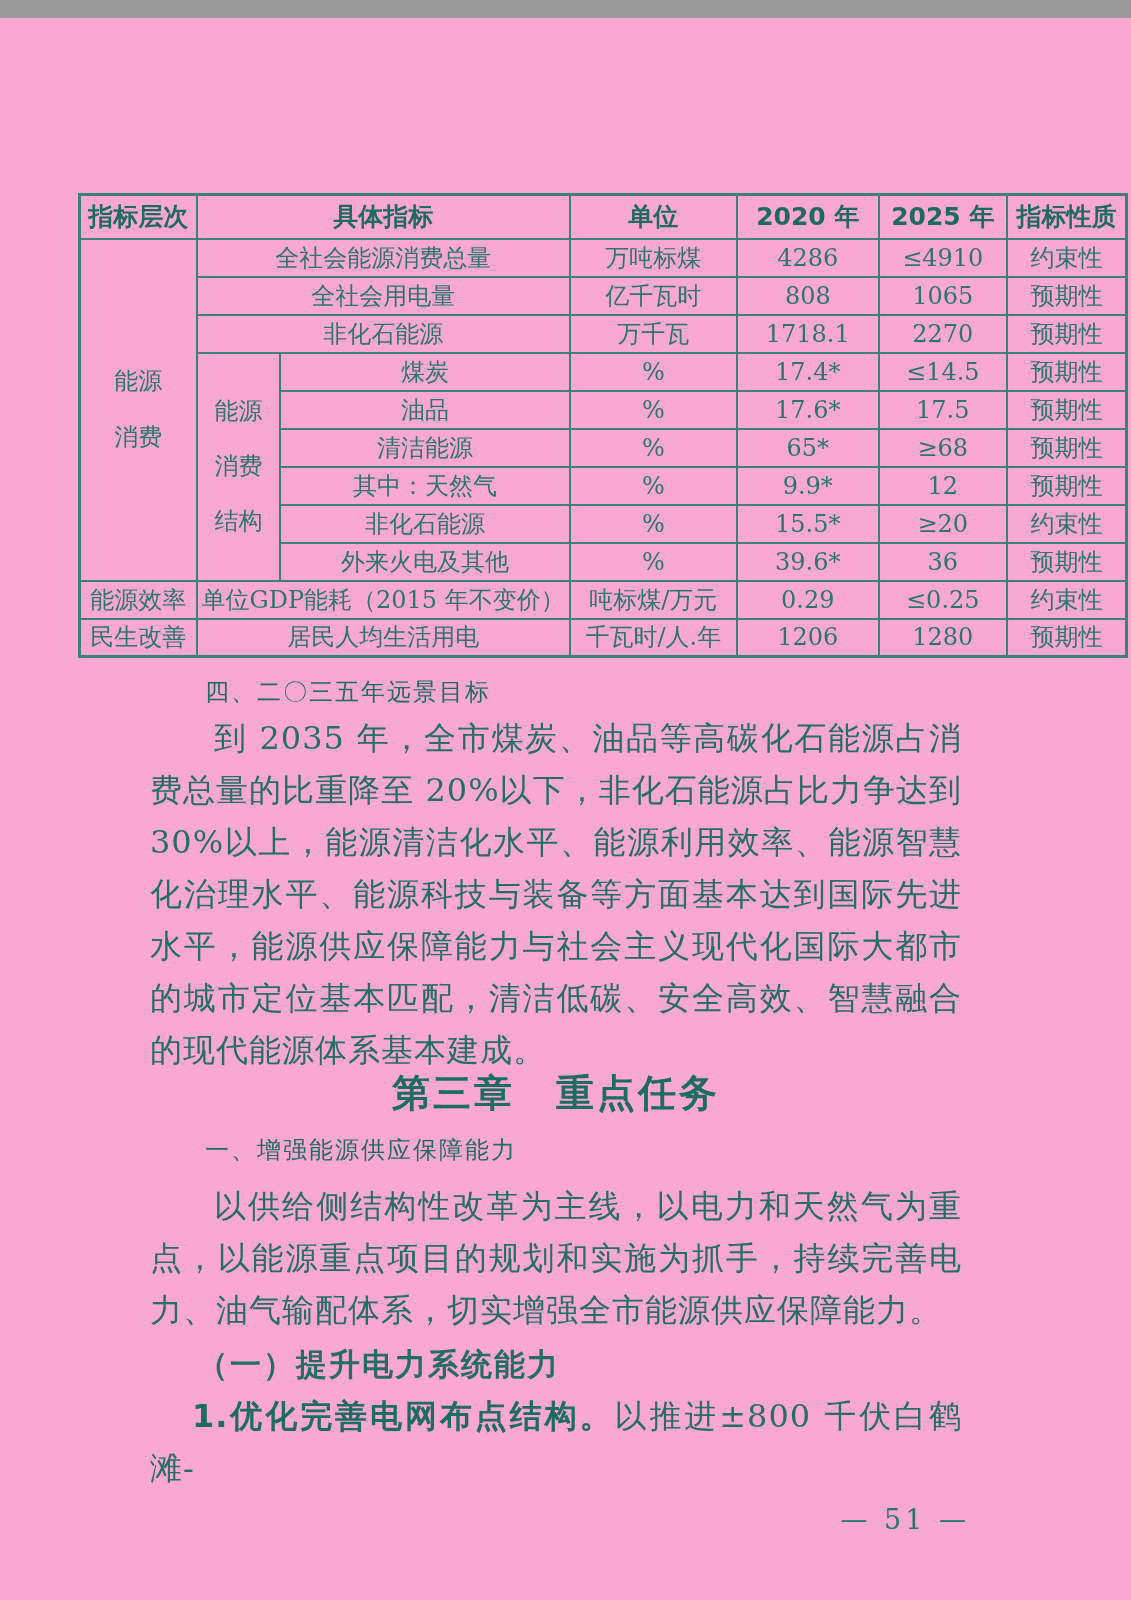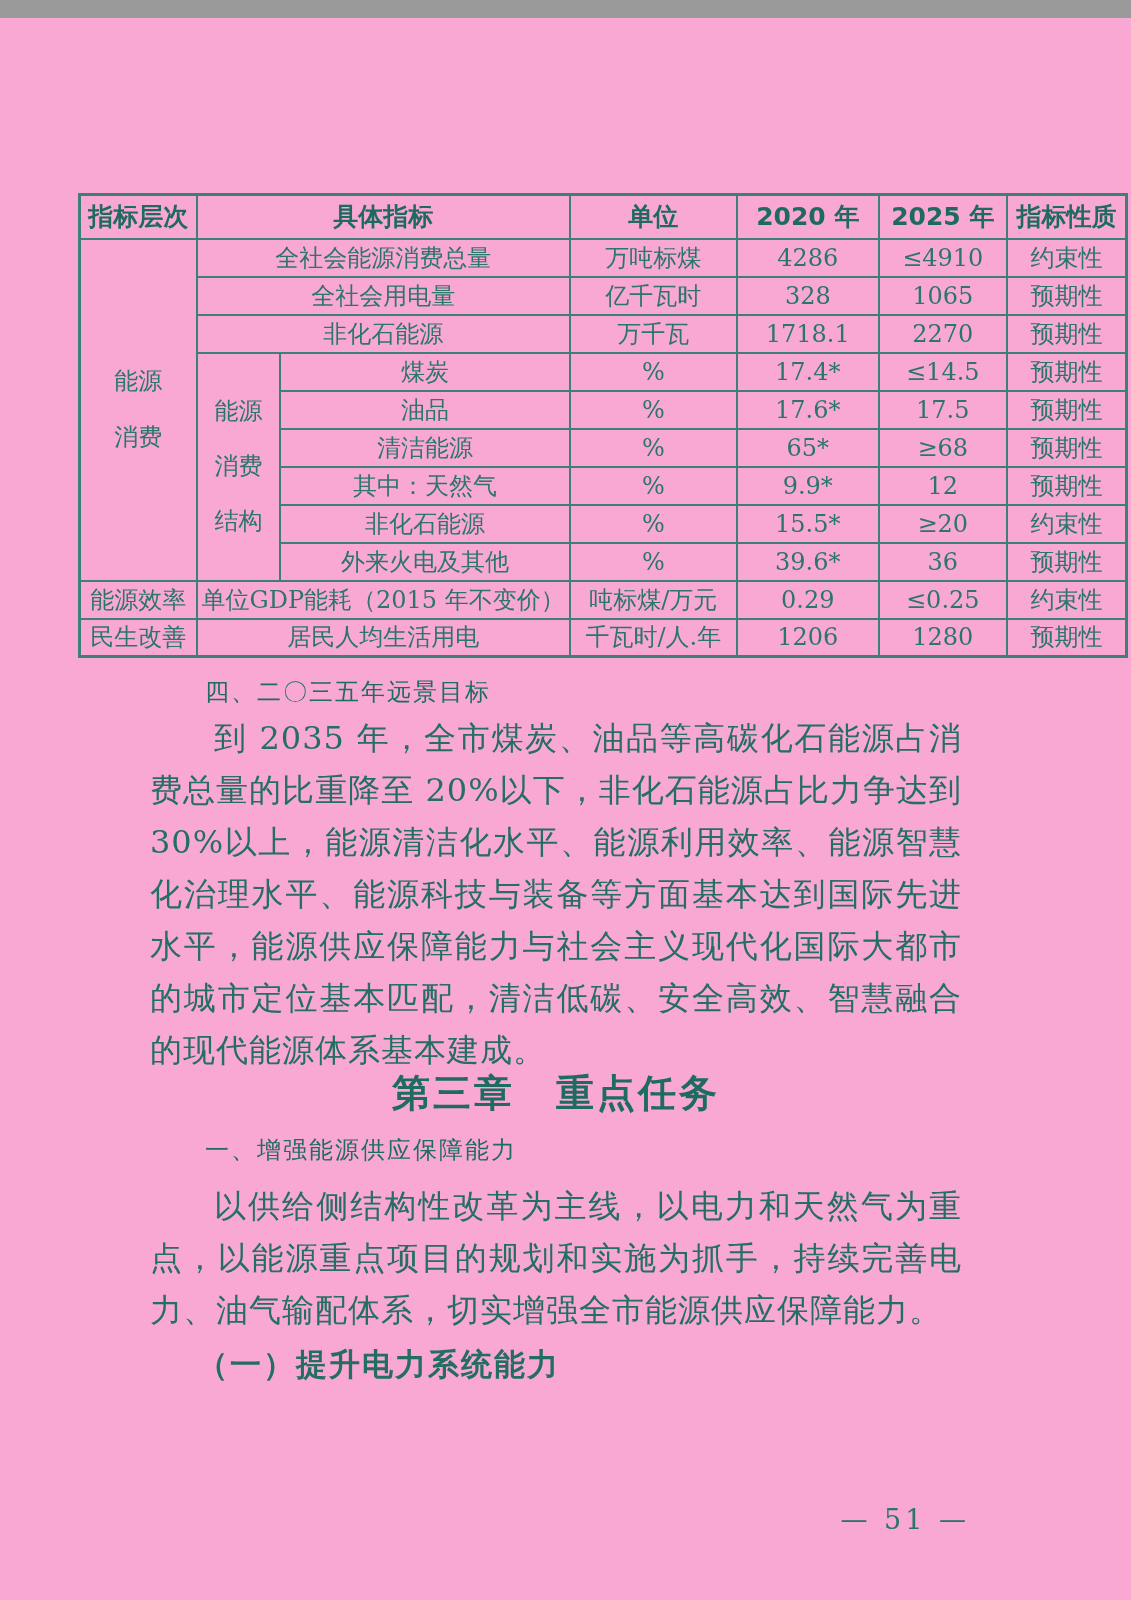--- a/index.html
+++ b/index.html
@@ -134,21 +134,21 @@
         <td rowspan="9"><span class="cat-label">能源消费</span></td>
         <td colspan="2" class="left">全社会能源消费总量</td>
         <td>万吨标煤</td>
         <td>4286</td>
         <td>≤4910</td>
         <td>约束性</td>
       </tr>
       <tr class="r">
         <td colspan="2" class="left">全社会用电量</td>
         <td>亿千瓦时</td>
-        <td>328</td>
+        <td>808</td>
         <td>1065</td>
         <td>预期性</td>
       </tr>
       <tr class="r">
         <td colspan="2" class="left">非化石能源</td>
         <td>万千瓦</td>
         <td>1718.1</td>
         <td>2270</td>
         <td>预期性</td>
       </tr>
@@ -220,16 +220,17 @@
   <p class="para" style="top:694px;">到 2035 年，全市煤炭、油品等高碳化石能源占消费总量的比重降至 20%以下，非化石能源占比力争达到 30%以上，能源清洁化水平、能源利用效率、能源智慧化治理水平、能源科技与装备等方面基本达到国际先进水平，能源供应保障能力与社会主义现代化国际大都市的城市定位基本匹配，清洁低碳、安全高效、智慧融合的现代能源体系基本建成。</p>
 
   <div class="h-chapter" style="top:1050px;">第三章　重点任务</div>
 
   <div class="h-sec" style="top:1116px;">一、增强能源供应保障能力</div>
 
   <p class="para" style="top:1162px;">以供给侧结构性改革为主线，以电力和天然气为重点，以能源重点项目的规划和实施为抓手，持续完善电力、油气输配体系，切实增强全市能源供应保障能力。</p>
 
   <div class="h-kaiti" style="top:1326px;">（一）提升电力系统能力</div>
 
+  <p class="para item-para" style="top:1372px;"><span class="lead">1.优化完善电网布点结构。</span><span>以推进±800 千伏白鹤滩-</span></p>
 
   <div class="pagenum">— 51 —</div>
 
 </div>
 
 </body></html>

